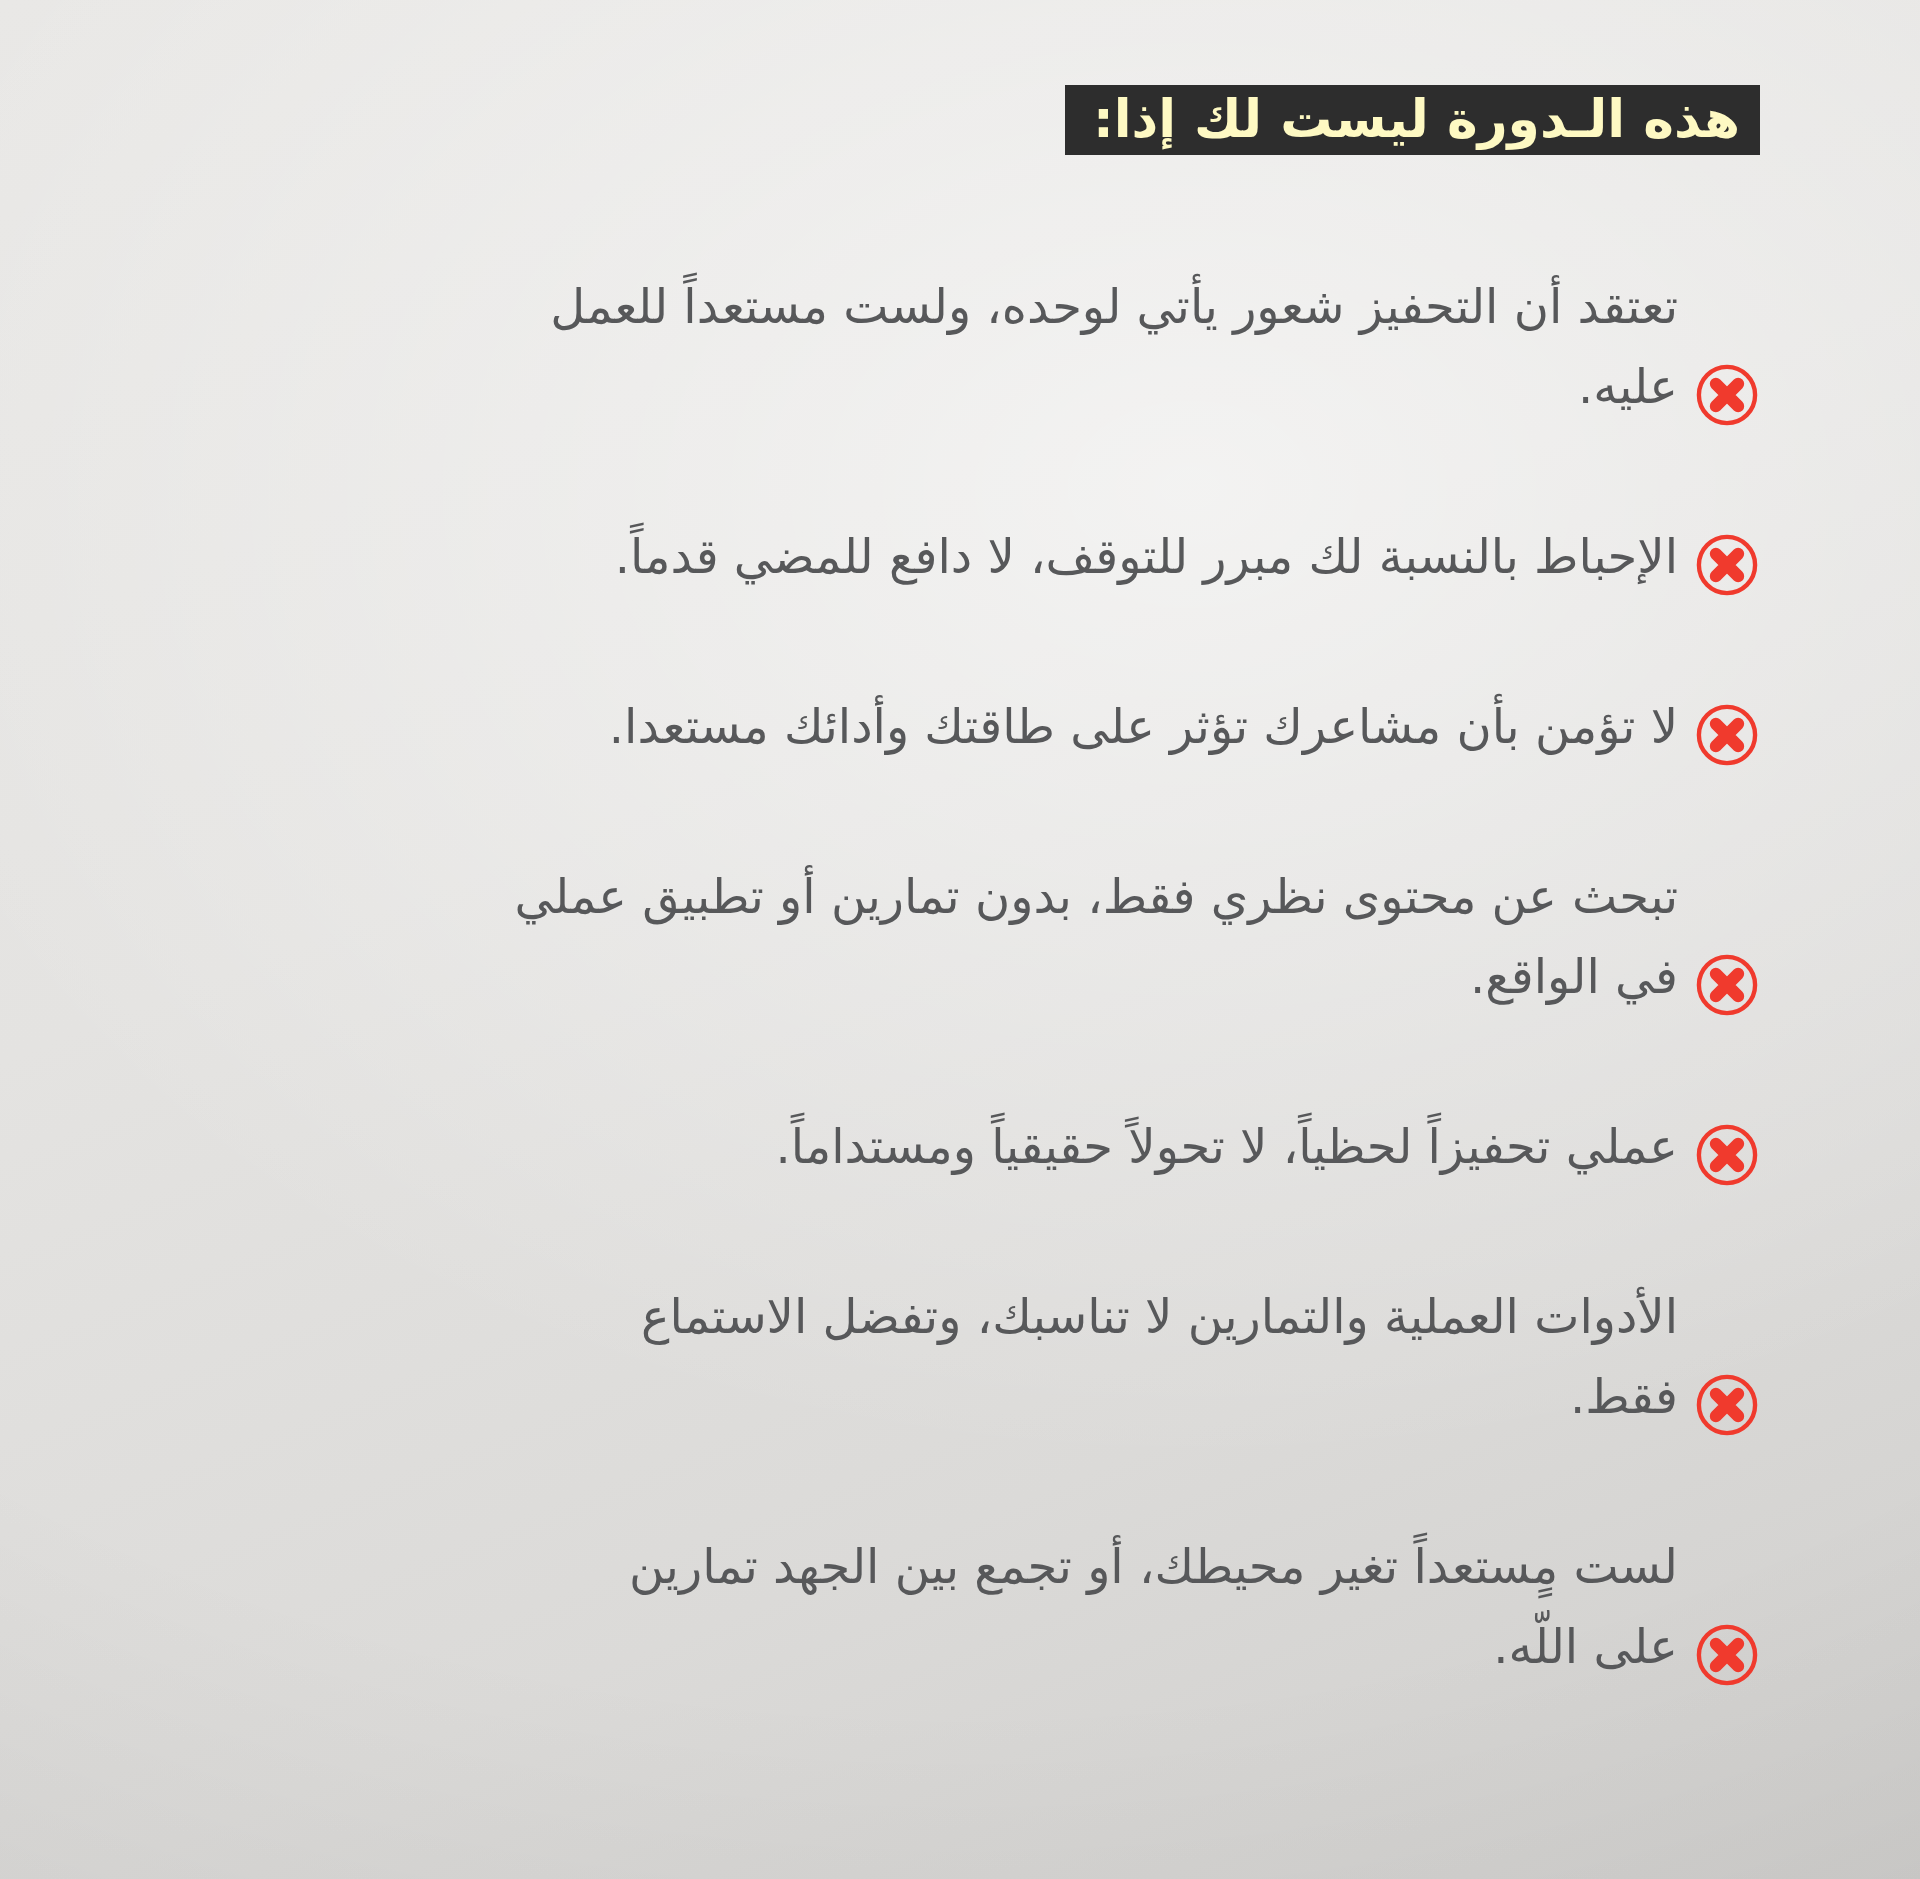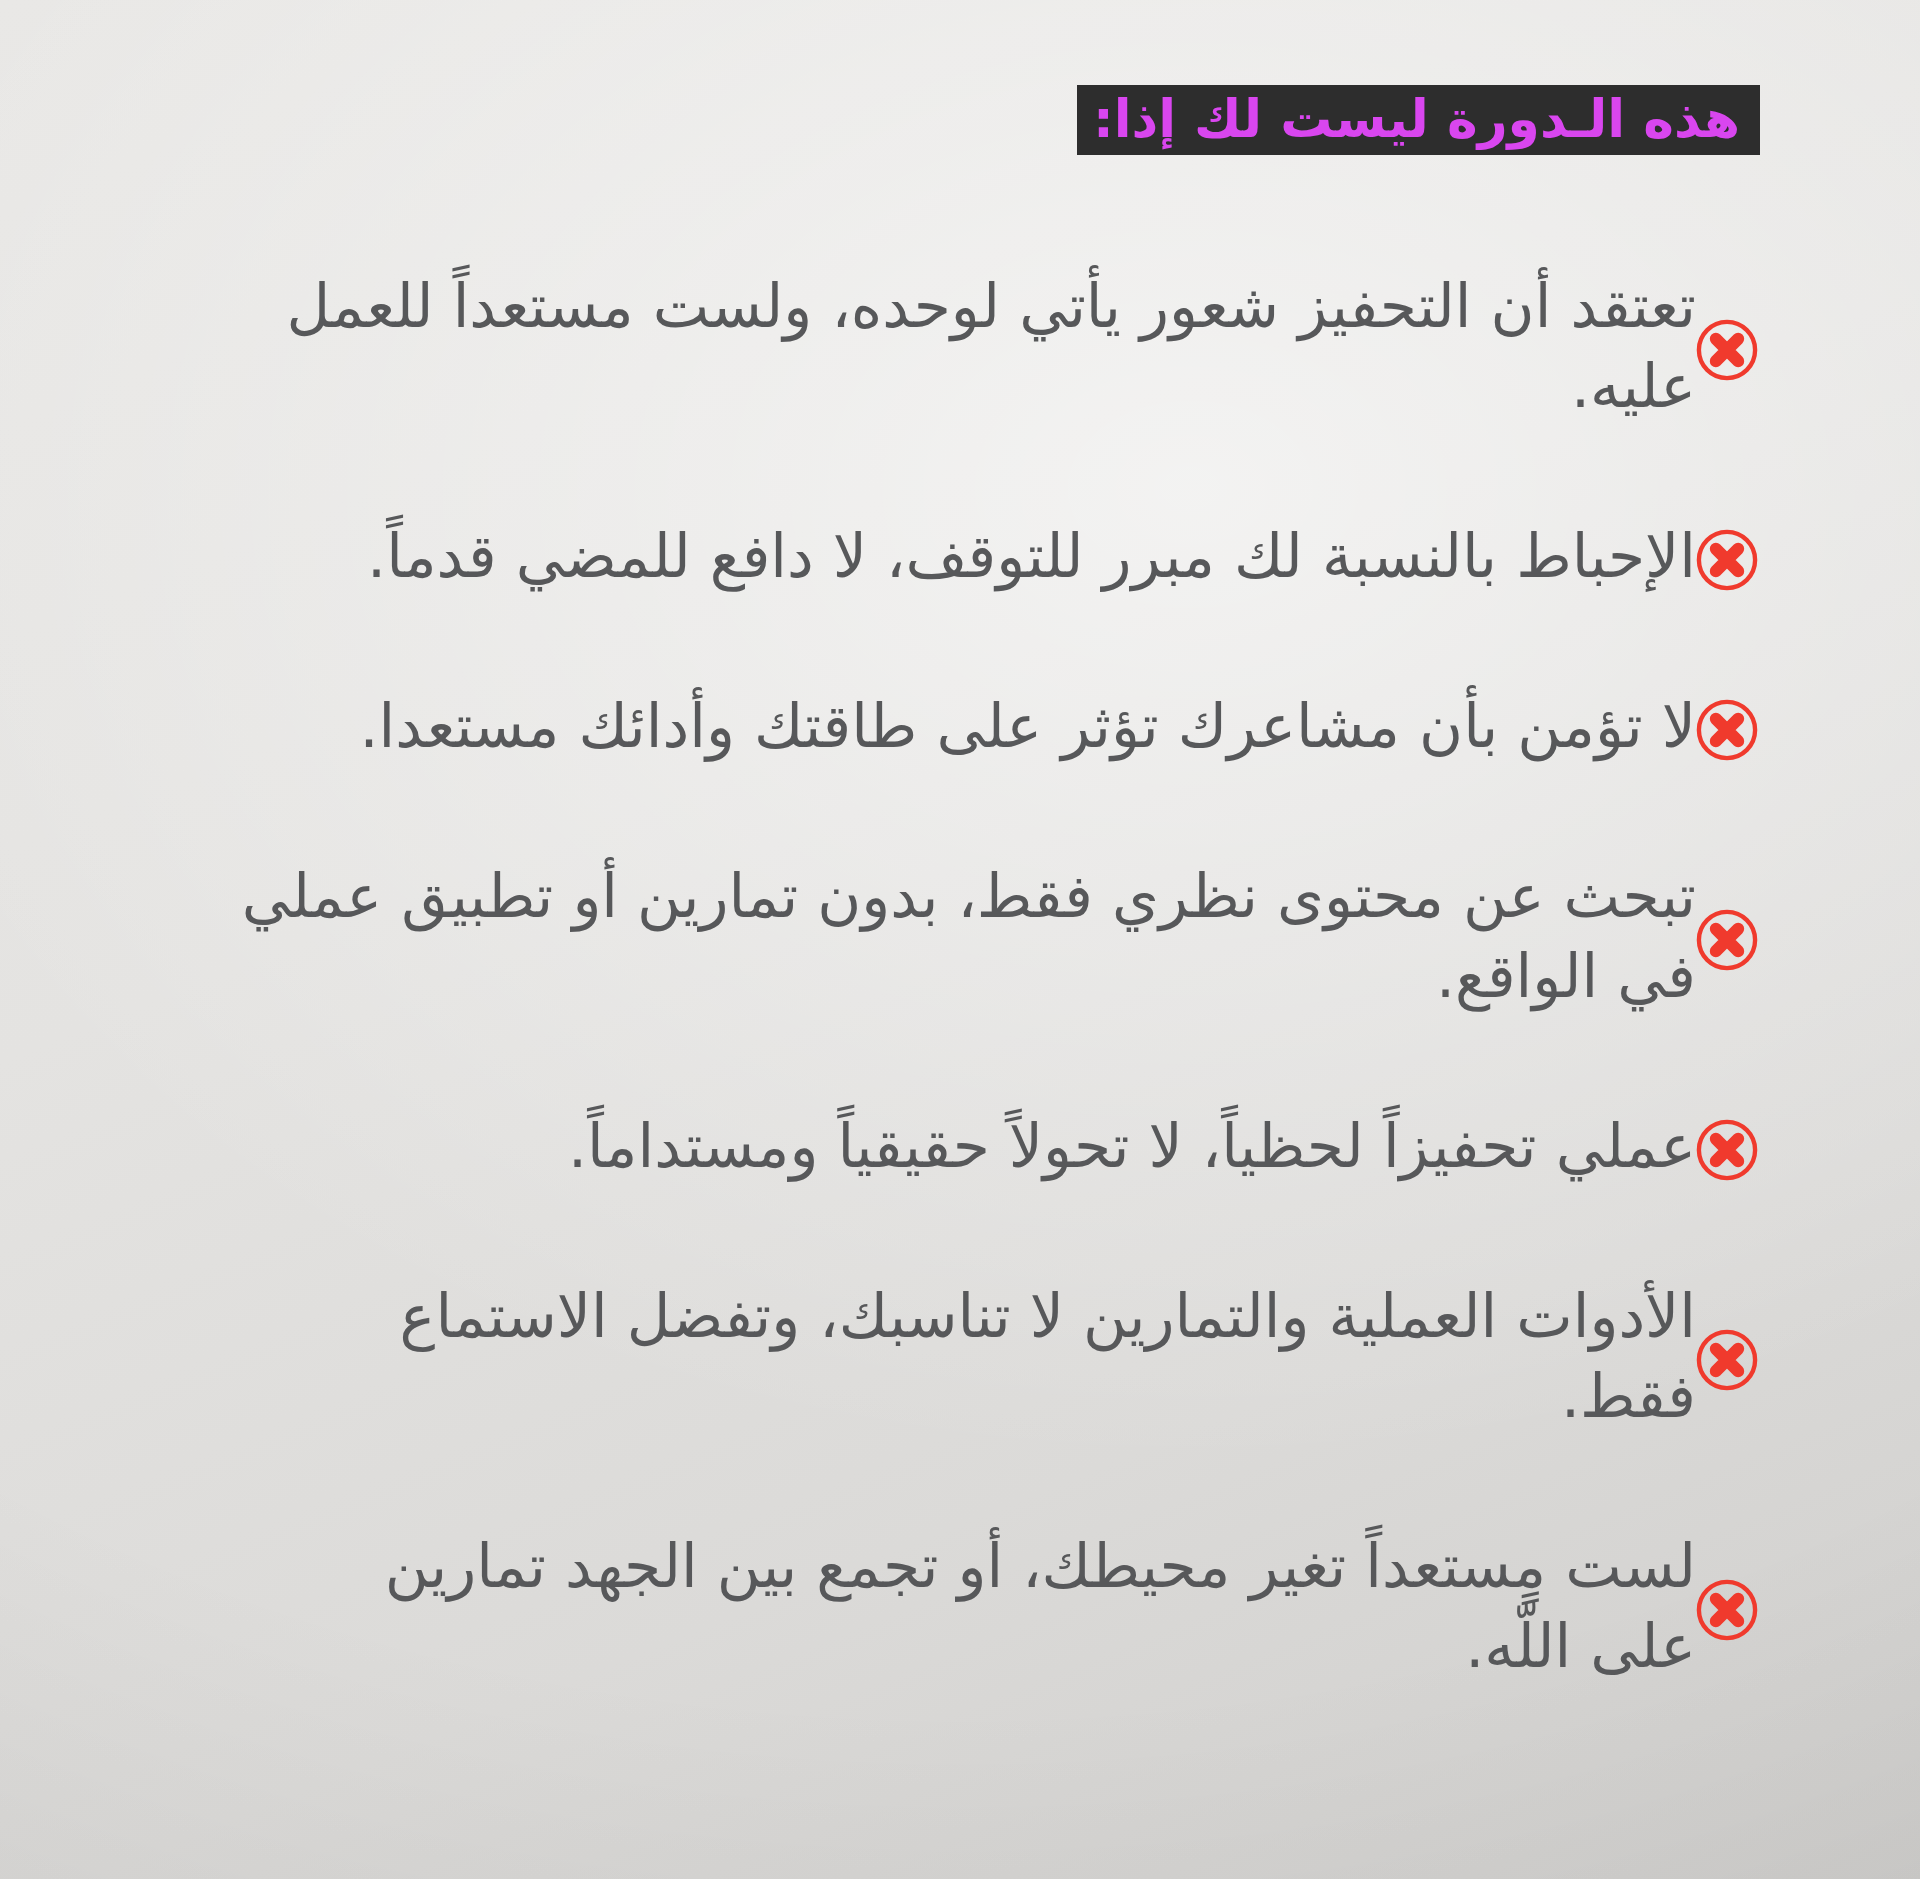--- a/index.html
+++ b/index.html
@@ -22,40 +22,41 @@
   }
   
   .title-row{
     text-align:right;
     padding-right:160px;
   }
   .title{
     display:inline-block;
     direction:rtl;
     background:#2d2d2d;
-    color:#d946ef;
+    color:#fef9c3;
     font-size:52px;
     font-weight:bold;
     line-height:62px;
-    padding:3px 20px 5px 16px;
+    padding:3px 20px 5px 28px;
     letter-spacing:0;
   }
   
   .list{
     list-style:none;
     direction:rtl;
     margin:76px 0 0 0;
     padding:0 162px 0 56px;
   }
   .item{
     display:flex;
-    align-items:center;
+    align-items:flex-end;
+    gap:18px;
     margin-bottom:90px;
     color:#57585a;
-    font-size:60px;
+    font-size:48px;
     line-height:80px;
   }
   .x-icon{
     flex:0 0 auto;
     width:62px;
     height:62px;
     margin-top:9px;
   }
   .x-icon svg{display:block;width:62px;height:62px;}
   .item-text{

